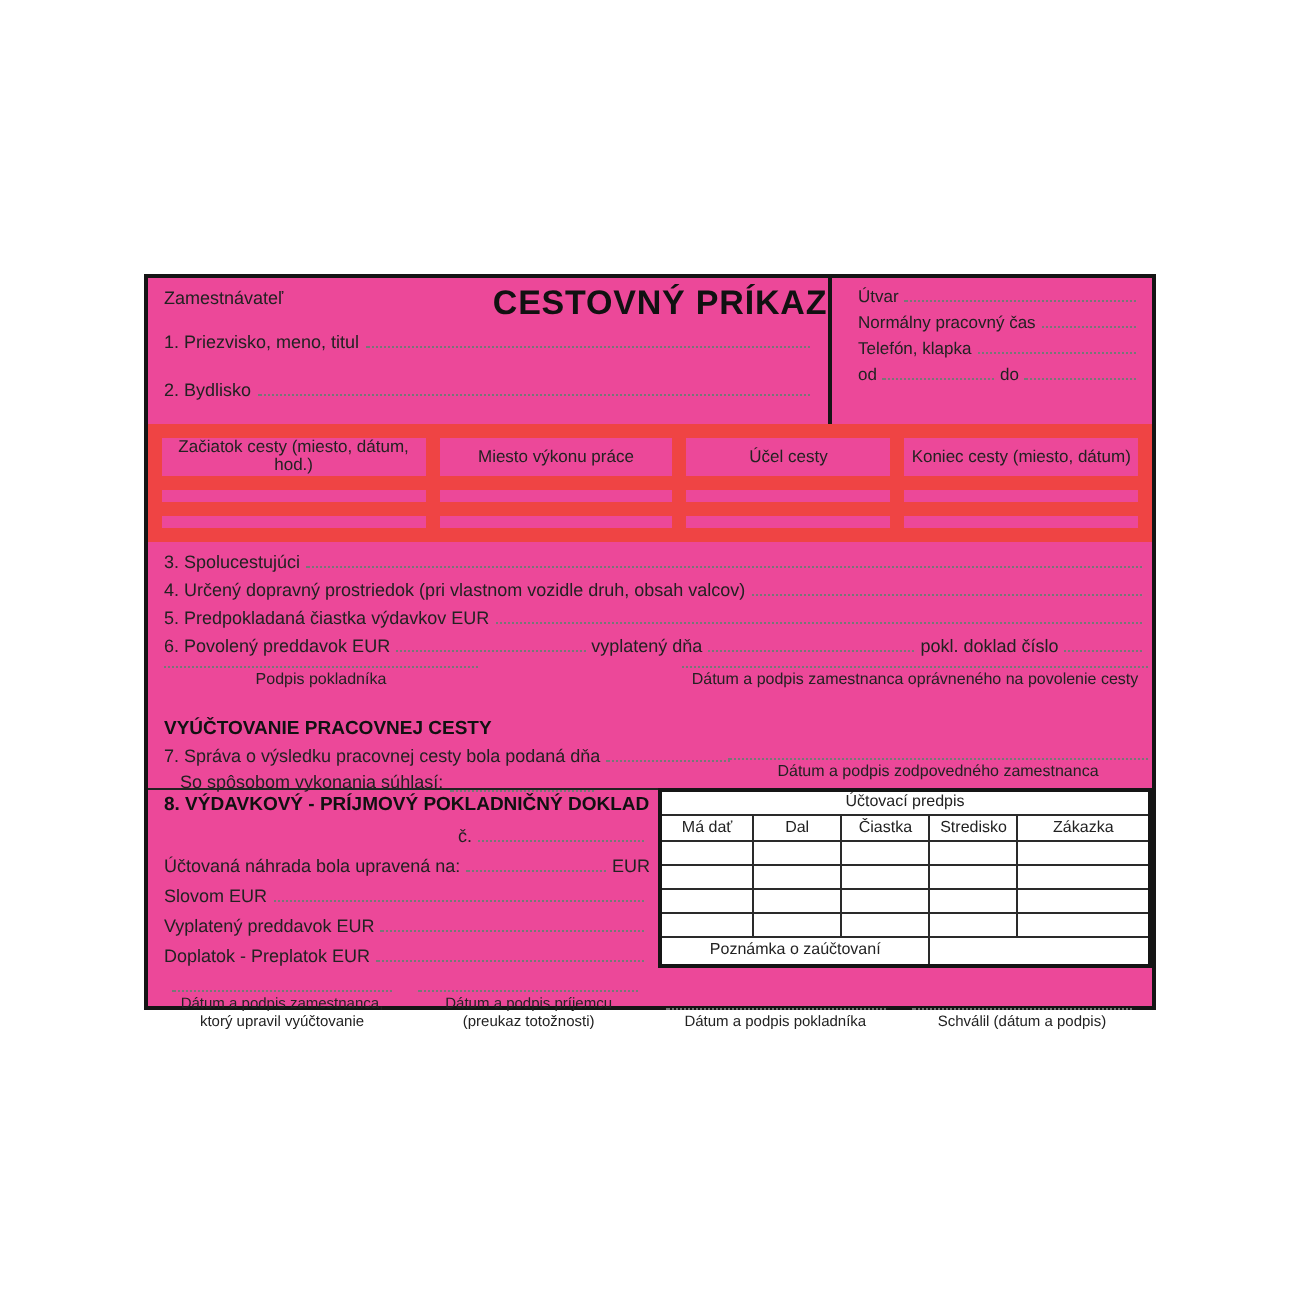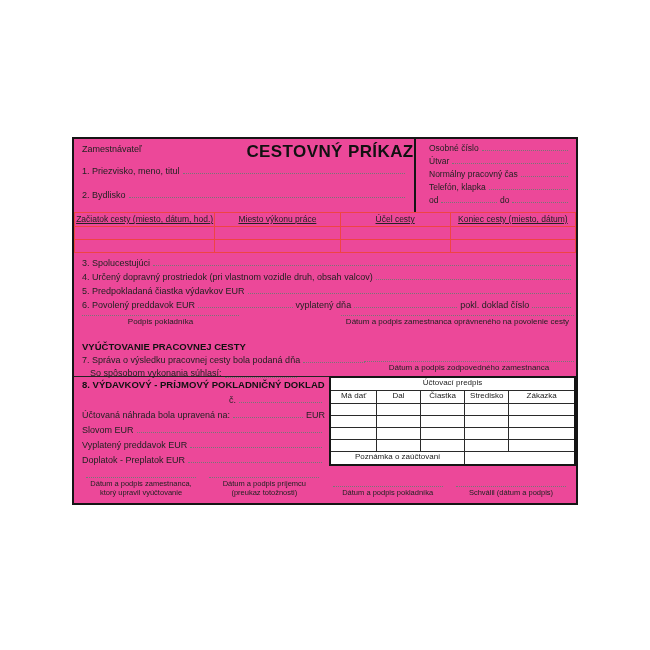--- a/index.html
+++ b/index.html
@@ -26,21 +26,21 @@
   .fl1{top:26px;} .fl2{top:50px;}
   .hdr-right{
     width:162px;border-left:2px solid #151515;box-sizing:border-box;
     padding:4px 5px 0 13px;font-size:8.5px;
   }
   .p-row{display:flex;align-items:baseline;height:13px;}
   .p-row .dots{height:7px;}
   
   table{border-collapse:collapse;}
   .trip{width:100%;table-layout:fixed;}
-  .trip td{border:1px solid #ef4444;font-size:8.5px;text-align:center;padding:0;text-decoration:underline;}
+  .trip td{border:7px solid #ef4444;font-size:8.5px;text-align:center;padding:0;}
   .trip .th{height:14px;}
   .trip .tr{height:13px;}
   
   .sec36{height:56px;padding:4px 2px 0 8px;box-sizing:border-box;}
   .nline{display:flex;align-items:baseline;height:14px;}
   .nline .lbl{white-space:nowrap;}
   
   .midsig{height:24px;display:flex;justify-content:space-between;
           padding:6px 2px 0 8px;box-sizing:border-box;}
   .sigcol{text-align:center;font-size:8px;}
@@ -84,24 +84,20 @@
       <div class="fline fl1">
         <span class="lbl">1. Priezvisko, meno, titul</span>
         <span class="dots"></span>
       </div>
       <div class="fline fl2">
         <span class="lbl">2. Bydlisko</span>
         <span class="dots"></span>
       </div>
     </div>
     <div class="hdr-right">
-      <div class="p-row">
-        <span>Osobné číslo</span>
-        <span class="dots"></span>
-      </div>
       <div class="p-row">
         <span>Útvar</span>
         <span class="dots"></span>
       </div>
       <div class="p-row">
         <span>Normálny pracovný čas</span>
         <span class="dots"></span>
       </div>
       <div class="p-row">
         <span>Telefón, klapka</span>

